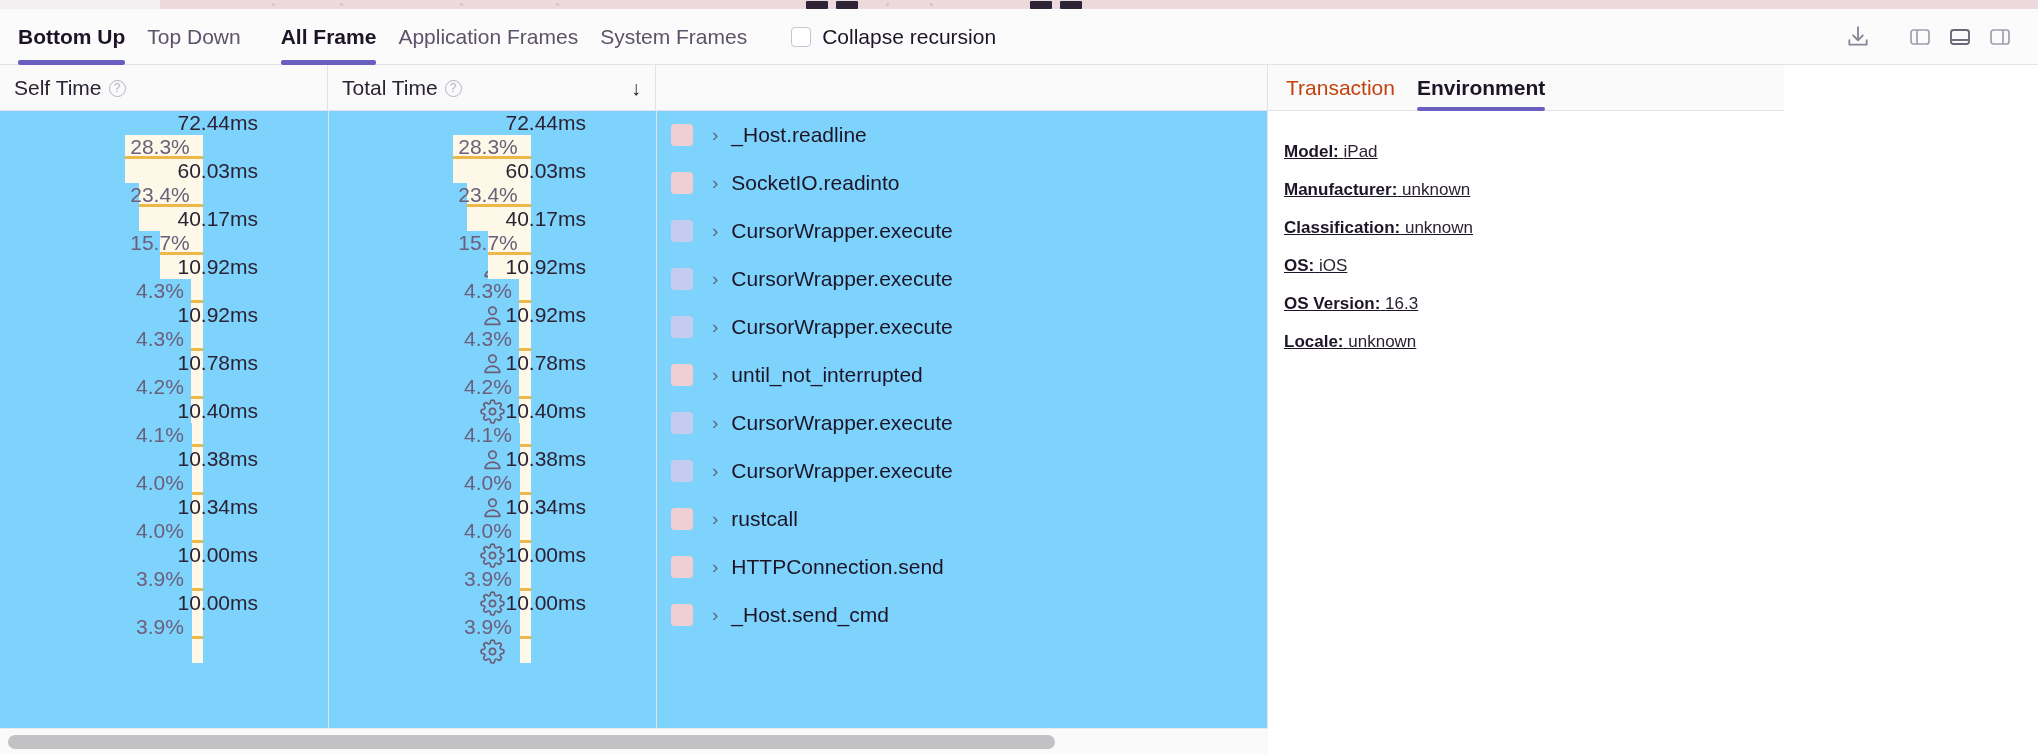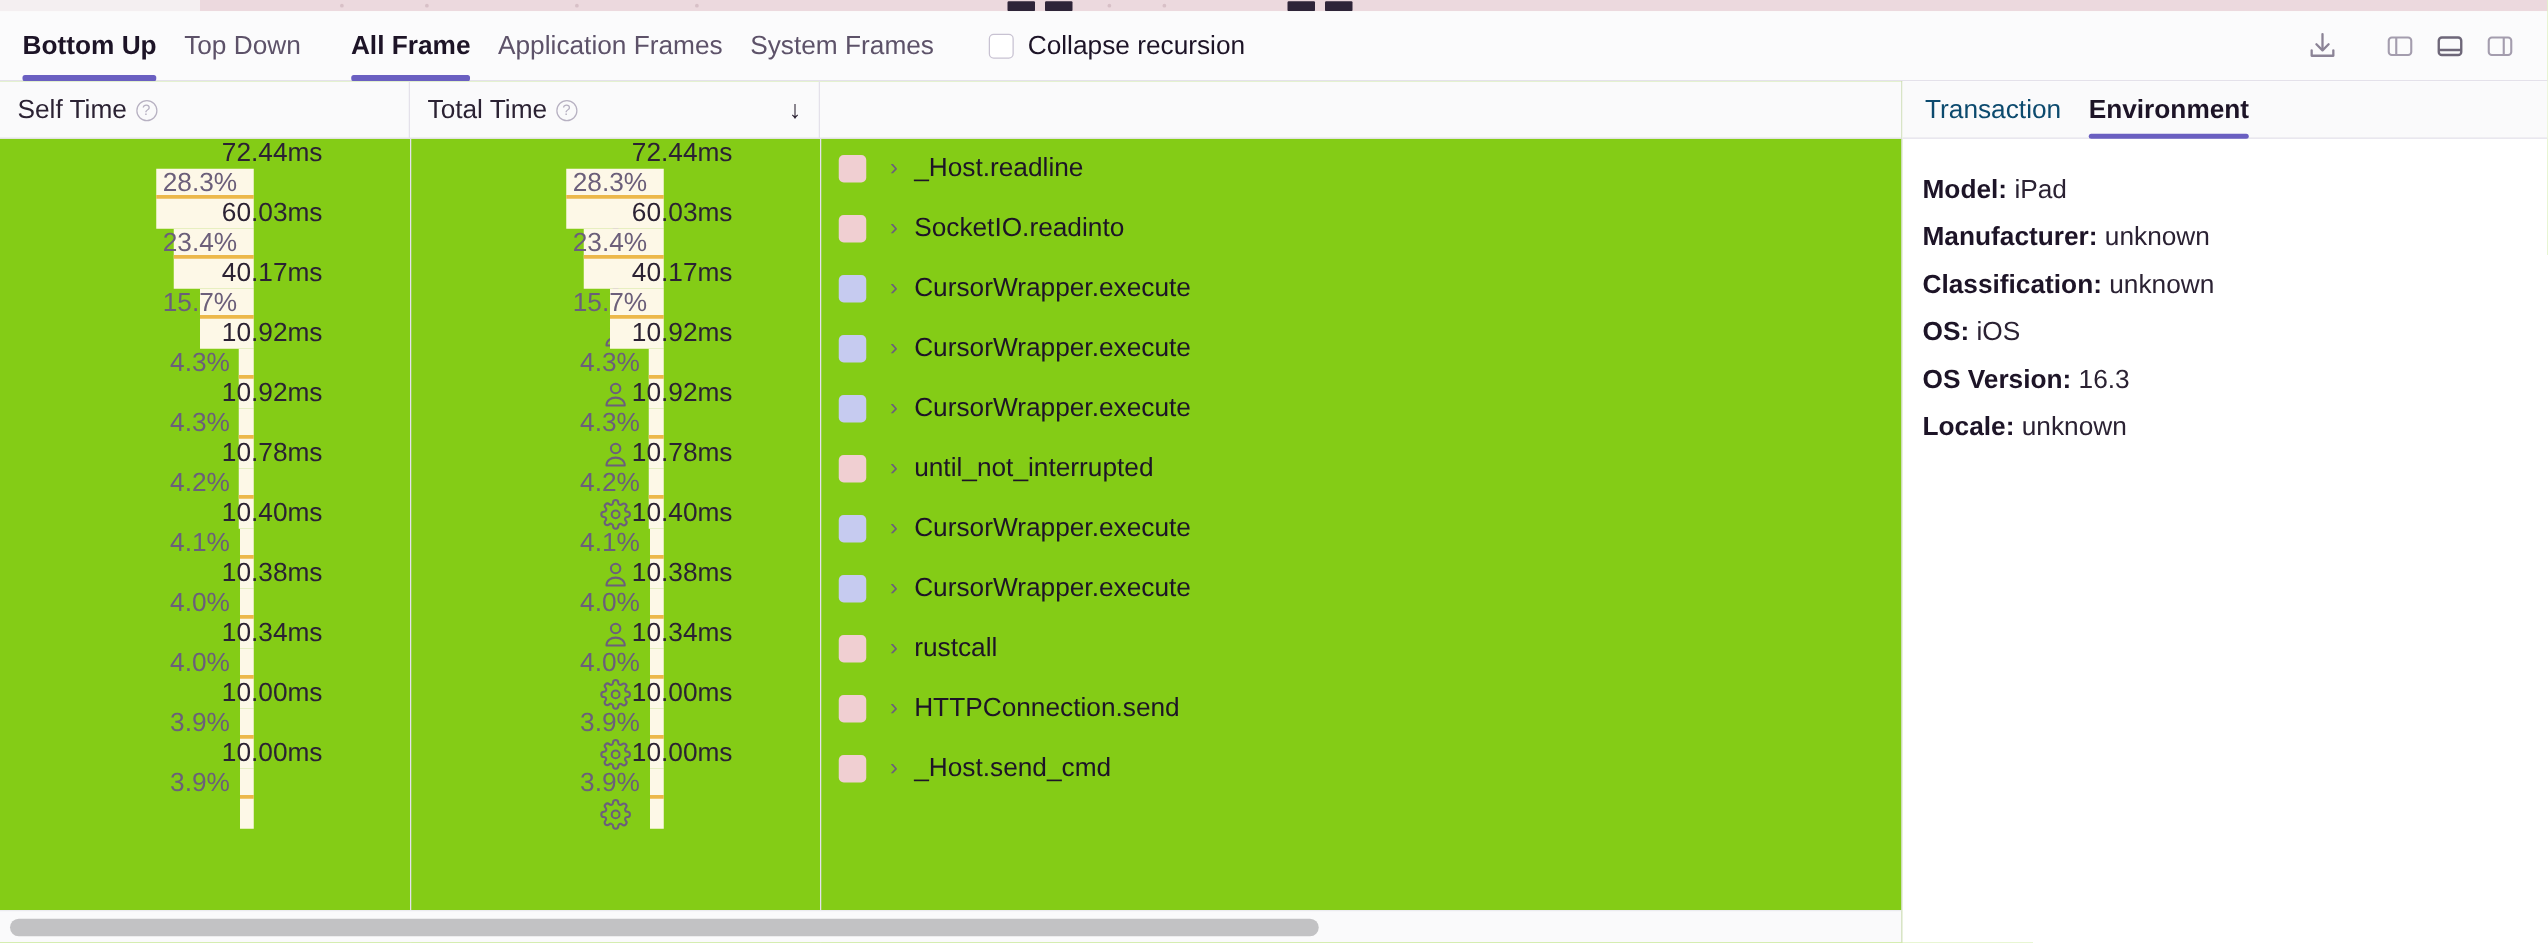--- a/index.html
+++ b/index.html
@@ -65,23 +65,23 @@
     cursor: pointer; color: #8b8396;
   }
   .tbtn.spacer { margin-right: 22px; }
 
   
   .main {
     position: absolute; left: 0; top: 65px; width: 2038px; height: 689px;
     display: flex;
   }
   .left-pane {
-    width: 1522px; height: 689px; position: relative;
+    width: 1268px; height: 689px; position: relative;
     border-right: 1px solid #e4e1ea;
-    background: #84cc16;
+    background: #7dd3fc;
     display: flex; flex-direction: column;
   }
   .right-pane {
     width: 516px; height: 689px; background: #fff; position: relative;
     display: flex; flex-direction: column;
   }
 
   
   .thead {
     display: flex; height: 46px; background: #fafafb;
@@ -162,30 +162,30 @@
     margin-left: 8px;
   }
 
   
   .rtabs {
     height: 46px; background: #fafafb; border-bottom: 1px solid #e4e1ea;
     display: flex; align-items: center; padding-left: 18px; flex: 0 0 auto;
   }
   .rtab {
     position: relative; height: 46px; display: flex; align-items: center;
-    font-size: 21px; color: #0c4a6e; margin-right: 22px; cursor: pointer;
+    font-size: 21px; color: #c2410c; margin-right: 22px; cursor: pointer;
     white-space: nowrap;
   }
   .rtab.active { color: #1d1427; font-weight: bold; }
   .rtab.active::after {
     content: ""; position: absolute; left: 0; right: 0; bottom: 0;
     height: 4px; background: #6a5fc1; border-radius: 2px;
   }
   .rbody { padding: 22px 0 0 16px; }
-  .kv { font-size: 21px; line-height: 38px; color: #1d1427; white-space: nowrap; }
+  .kv { font-size: 17px; line-height: 38px; color: #1d1427; white-space: nowrap; text-decoration: underline; }
   .kv b { font-weight: bold; }
   .kv span.v { font-weight: normal; color: #2b2233; }
 </style>
 </head>
 <body>
 
 <div id="app">
 
   <div class="flame-sliver">
     <div class="flame-left-pad"></div>

